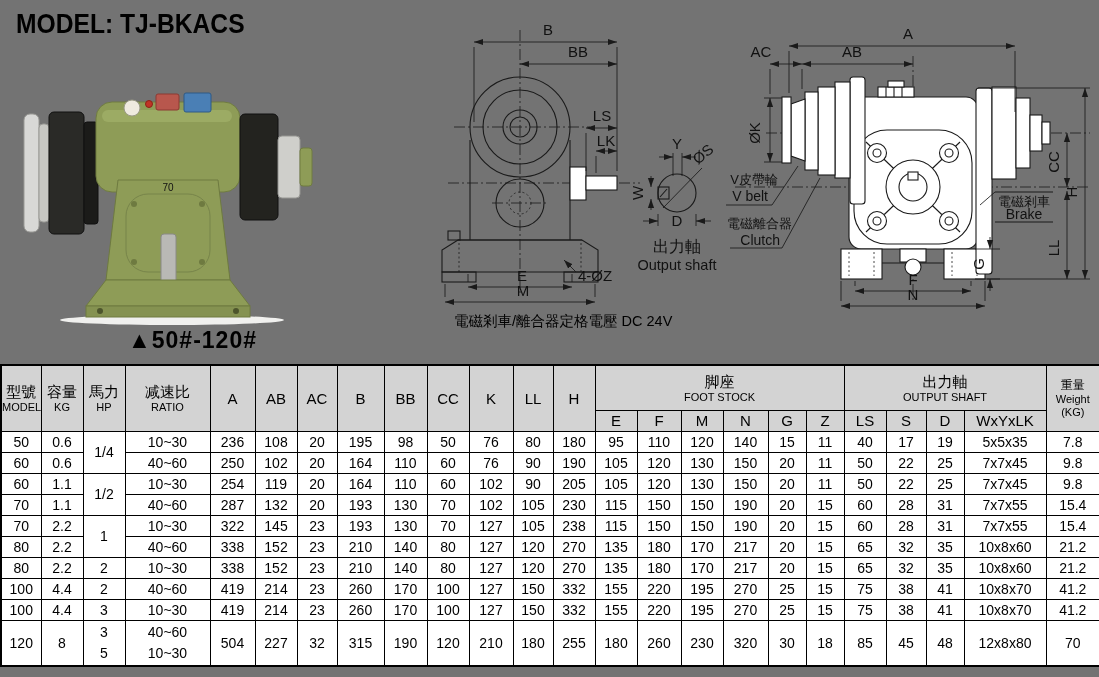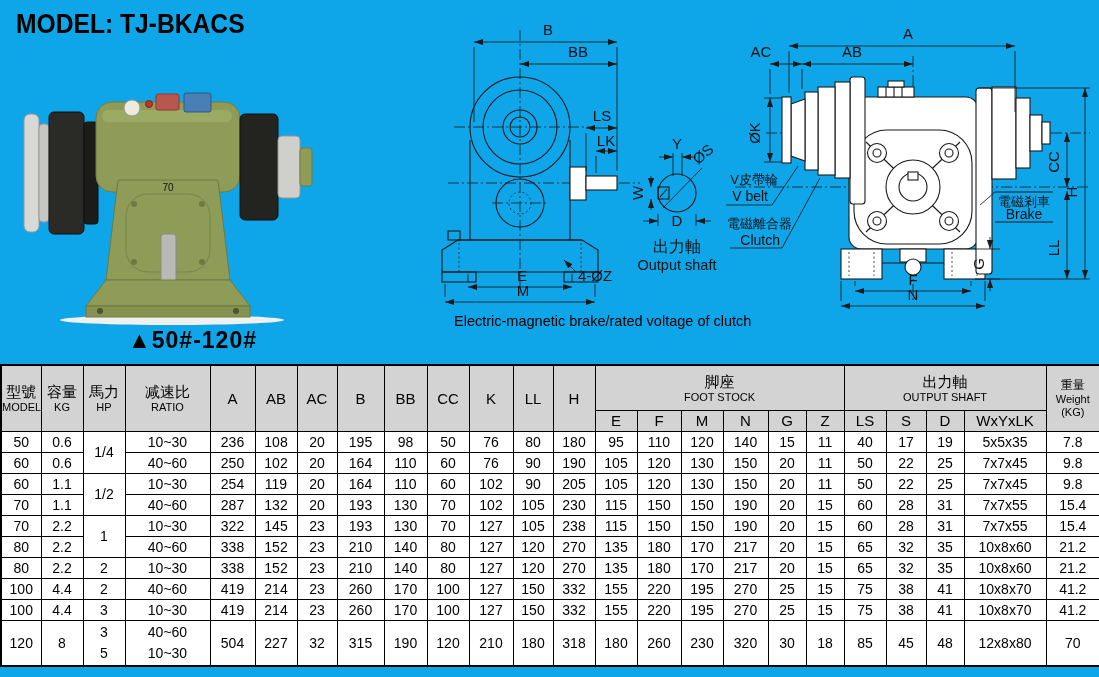--- a/index.html
+++ b/index.html
@@ -1,16 +1,16 @@
 <!DOCTYPE html>
 <html><head>
 <meta charset="utf-8">
 <style>
   html,body{margin:0;padding:0;background:#fff;}
-  .page{position:relative;width:1099px;height:677px;background:#0ea5e9;overflow:hidden;
+  .page{position:relative;width:1099px;height:677px;background:#737373;overflow:hidden;
         font-family:"Liberation Sans",sans-serif;color:#000;}
   .title{position:absolute;left:16px;top:8px;font-size:28px;font-weight:bold;
          letter-spacing:0px;transform:scaleX(.88);transform-origin:left center;white-space:nowrap;}
   .photo-svg{position:absolute;left:22px;top:84px;}
   .photo-caption{position:absolute;left:128px;top:327px;font-size:23px;font-weight:600;letter-spacing:1px;}
   .diagram-svg{position:absolute;left:430px;top:0px;}
   .note{position:absolute;left:454px;top:313px;font-size:14.5px;line-height:17px;}
   svg text{fill:#111;font-family:"Liberation Sans",sans-serif;}
   .lbl{font-size:15px;}
   .czh{font-size:13px;}
@@ -260,21 +260,21 @@
       <polyline class="ext" points="300,248 352,248 390,178"></polyline>
       <line class="ln" x1="565" y1="192" x2="623" y2="192"></line>
       <line class="ln" x1="565" y1="222" x2="623" y2="222"></line>
       <line class="ext" x1="565" y1="192" x2="550" y2="205"></line>
       <text class="czh" x="594" y="206" text-anchor="middle">電磁剎車</text>
       <text class="cen" x="594" y="219" text-anchor="middle">Brake</text>
     </g>
   </svg>
 
   <div class="note">
-    <div>Electric-magnetic brake/rated voltage of clutch</div>
+    <div>電磁剎車/離合器定格電壓 DC 24V</div>
   </div>
 
   <div class="tbl-wrap">
     <table>
         <colgroup>
           <col style="width: 40px;">
           <col style="width: 42px;">
           <col style="width: 42px;">
           <col style="width: 85px;">
           <col style="width: 45px;">
@@ -596,21 +596,21 @@
               <div>10~30</div>
             </td>
             <td>504</td>
             <td>227</td>
             <td>32</td>
             <td>315</td>
             <td>190</td>
             <td>120</td>
             <td>210</td>
             <td>180</td>
-            <td>318</td>
+            <td>255</td>
             <td>180</td>
             <td>260</td>
             <td>230</td>
             <td>320</td>
             <td>30</td>
             <td>18</td>
             <td>85</td>
             <td>45</td>
             <td>48</td>
             <td>12x8x80</td>

